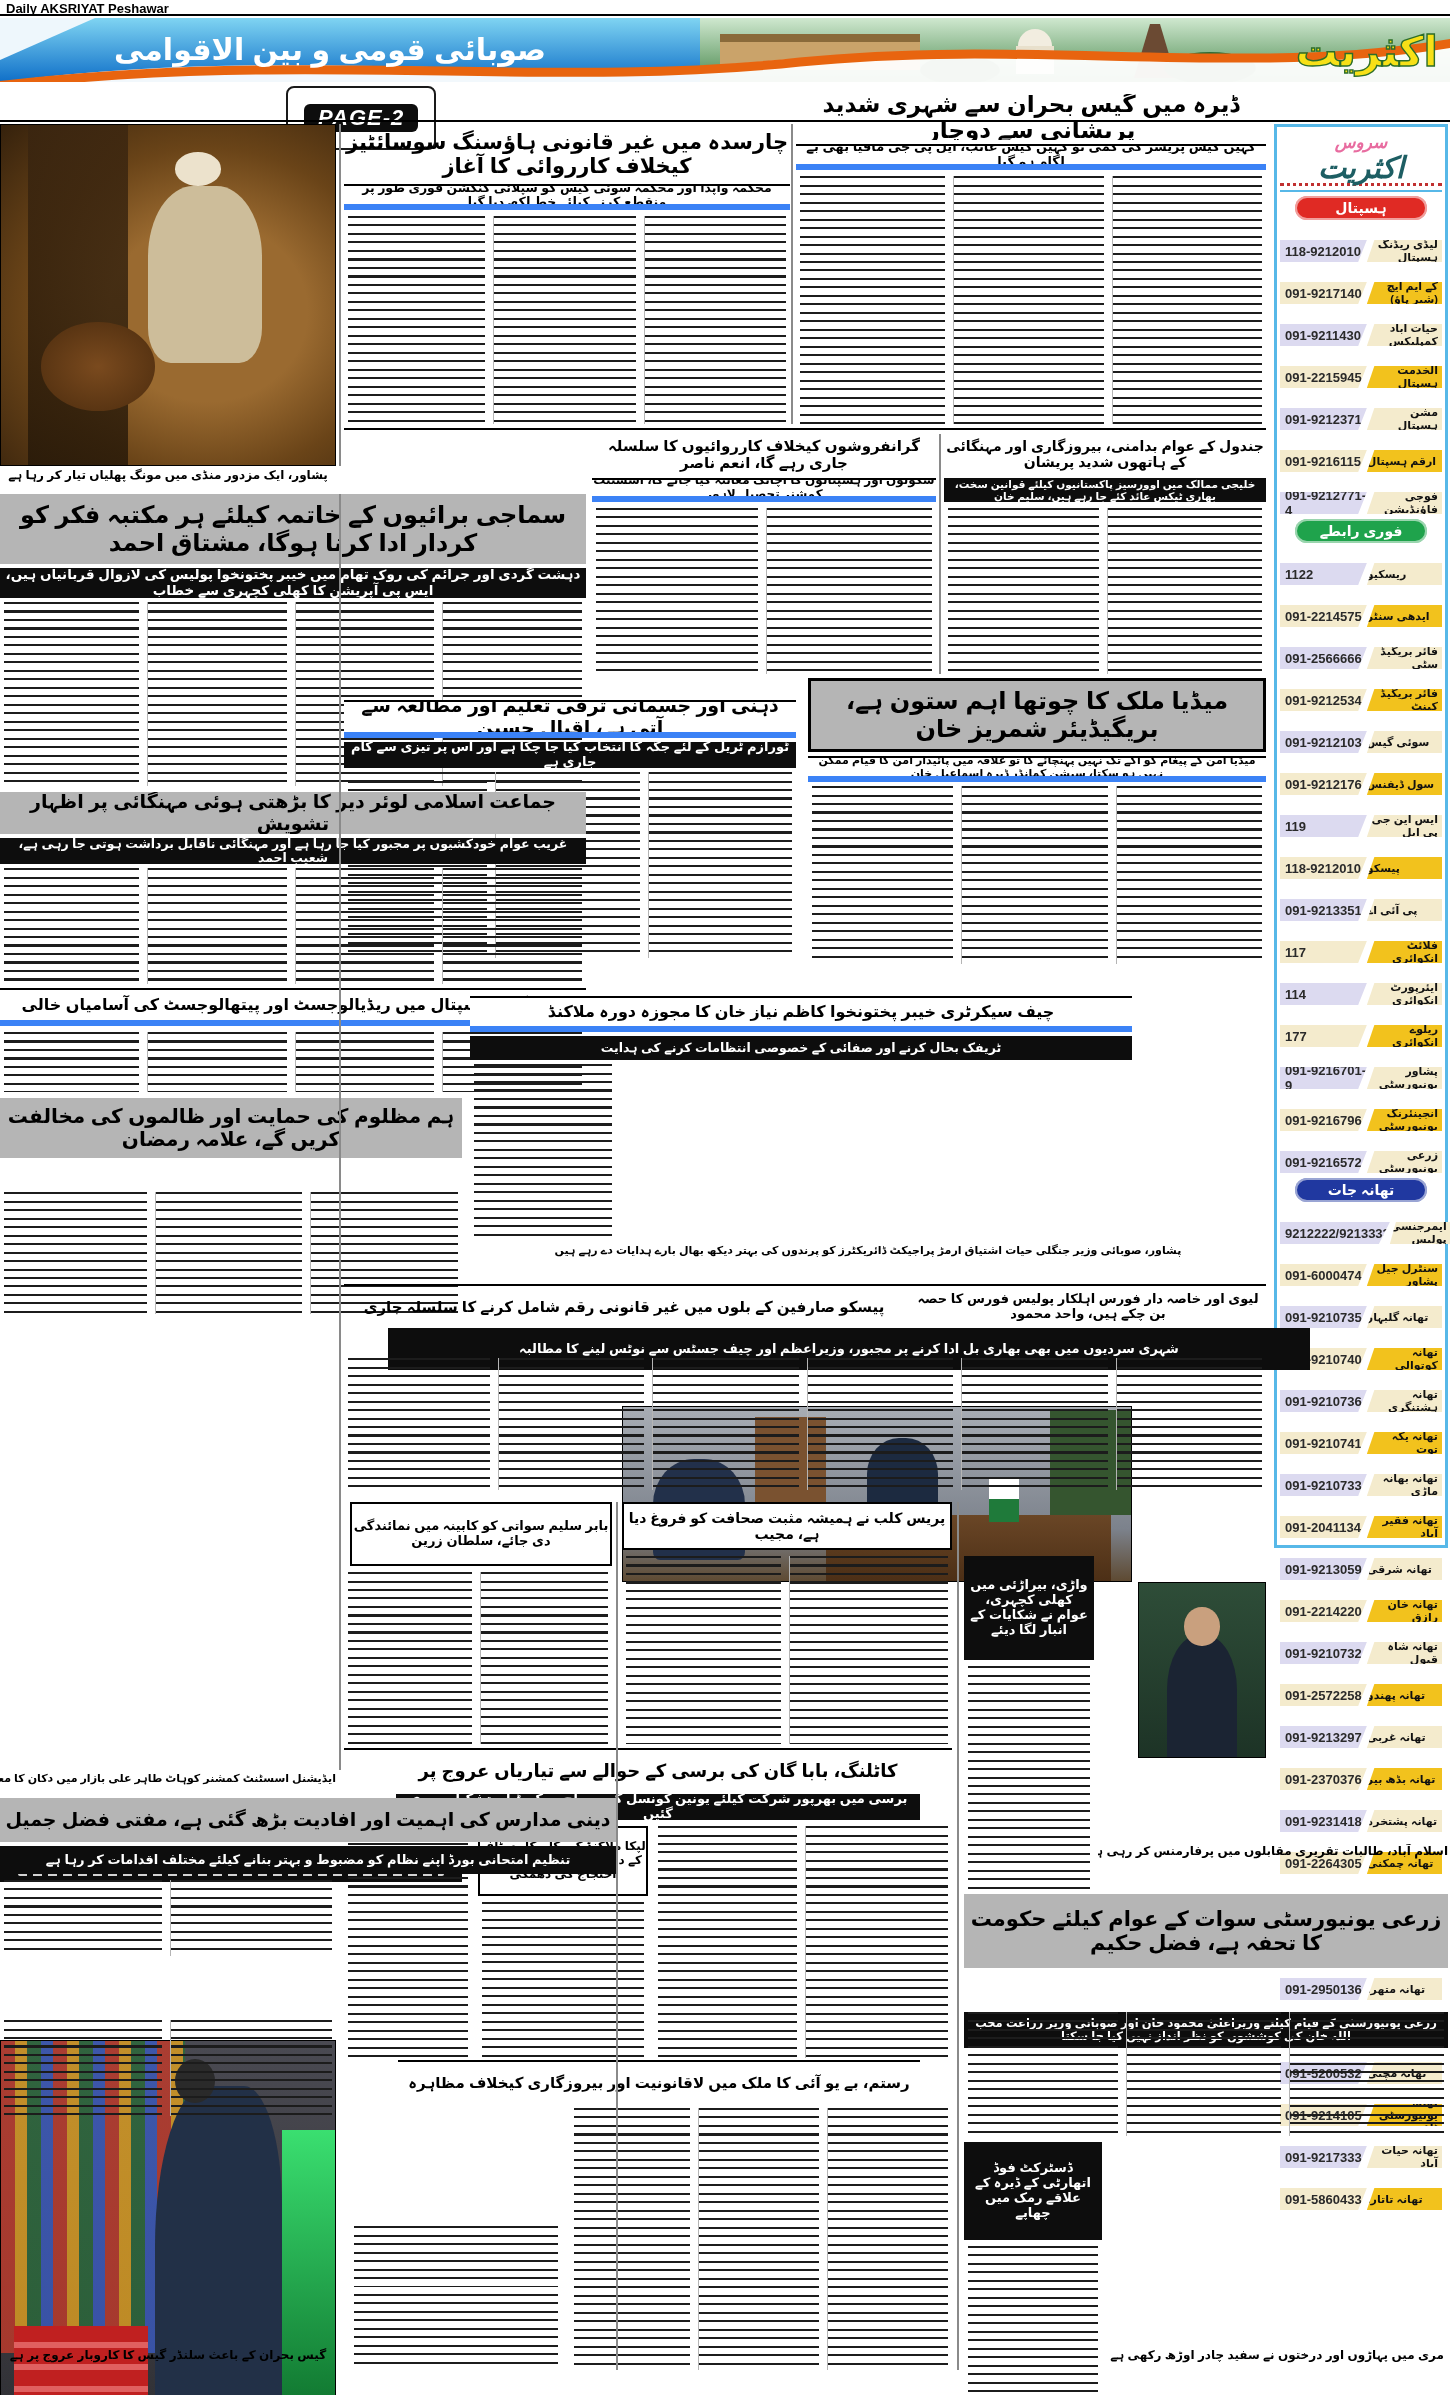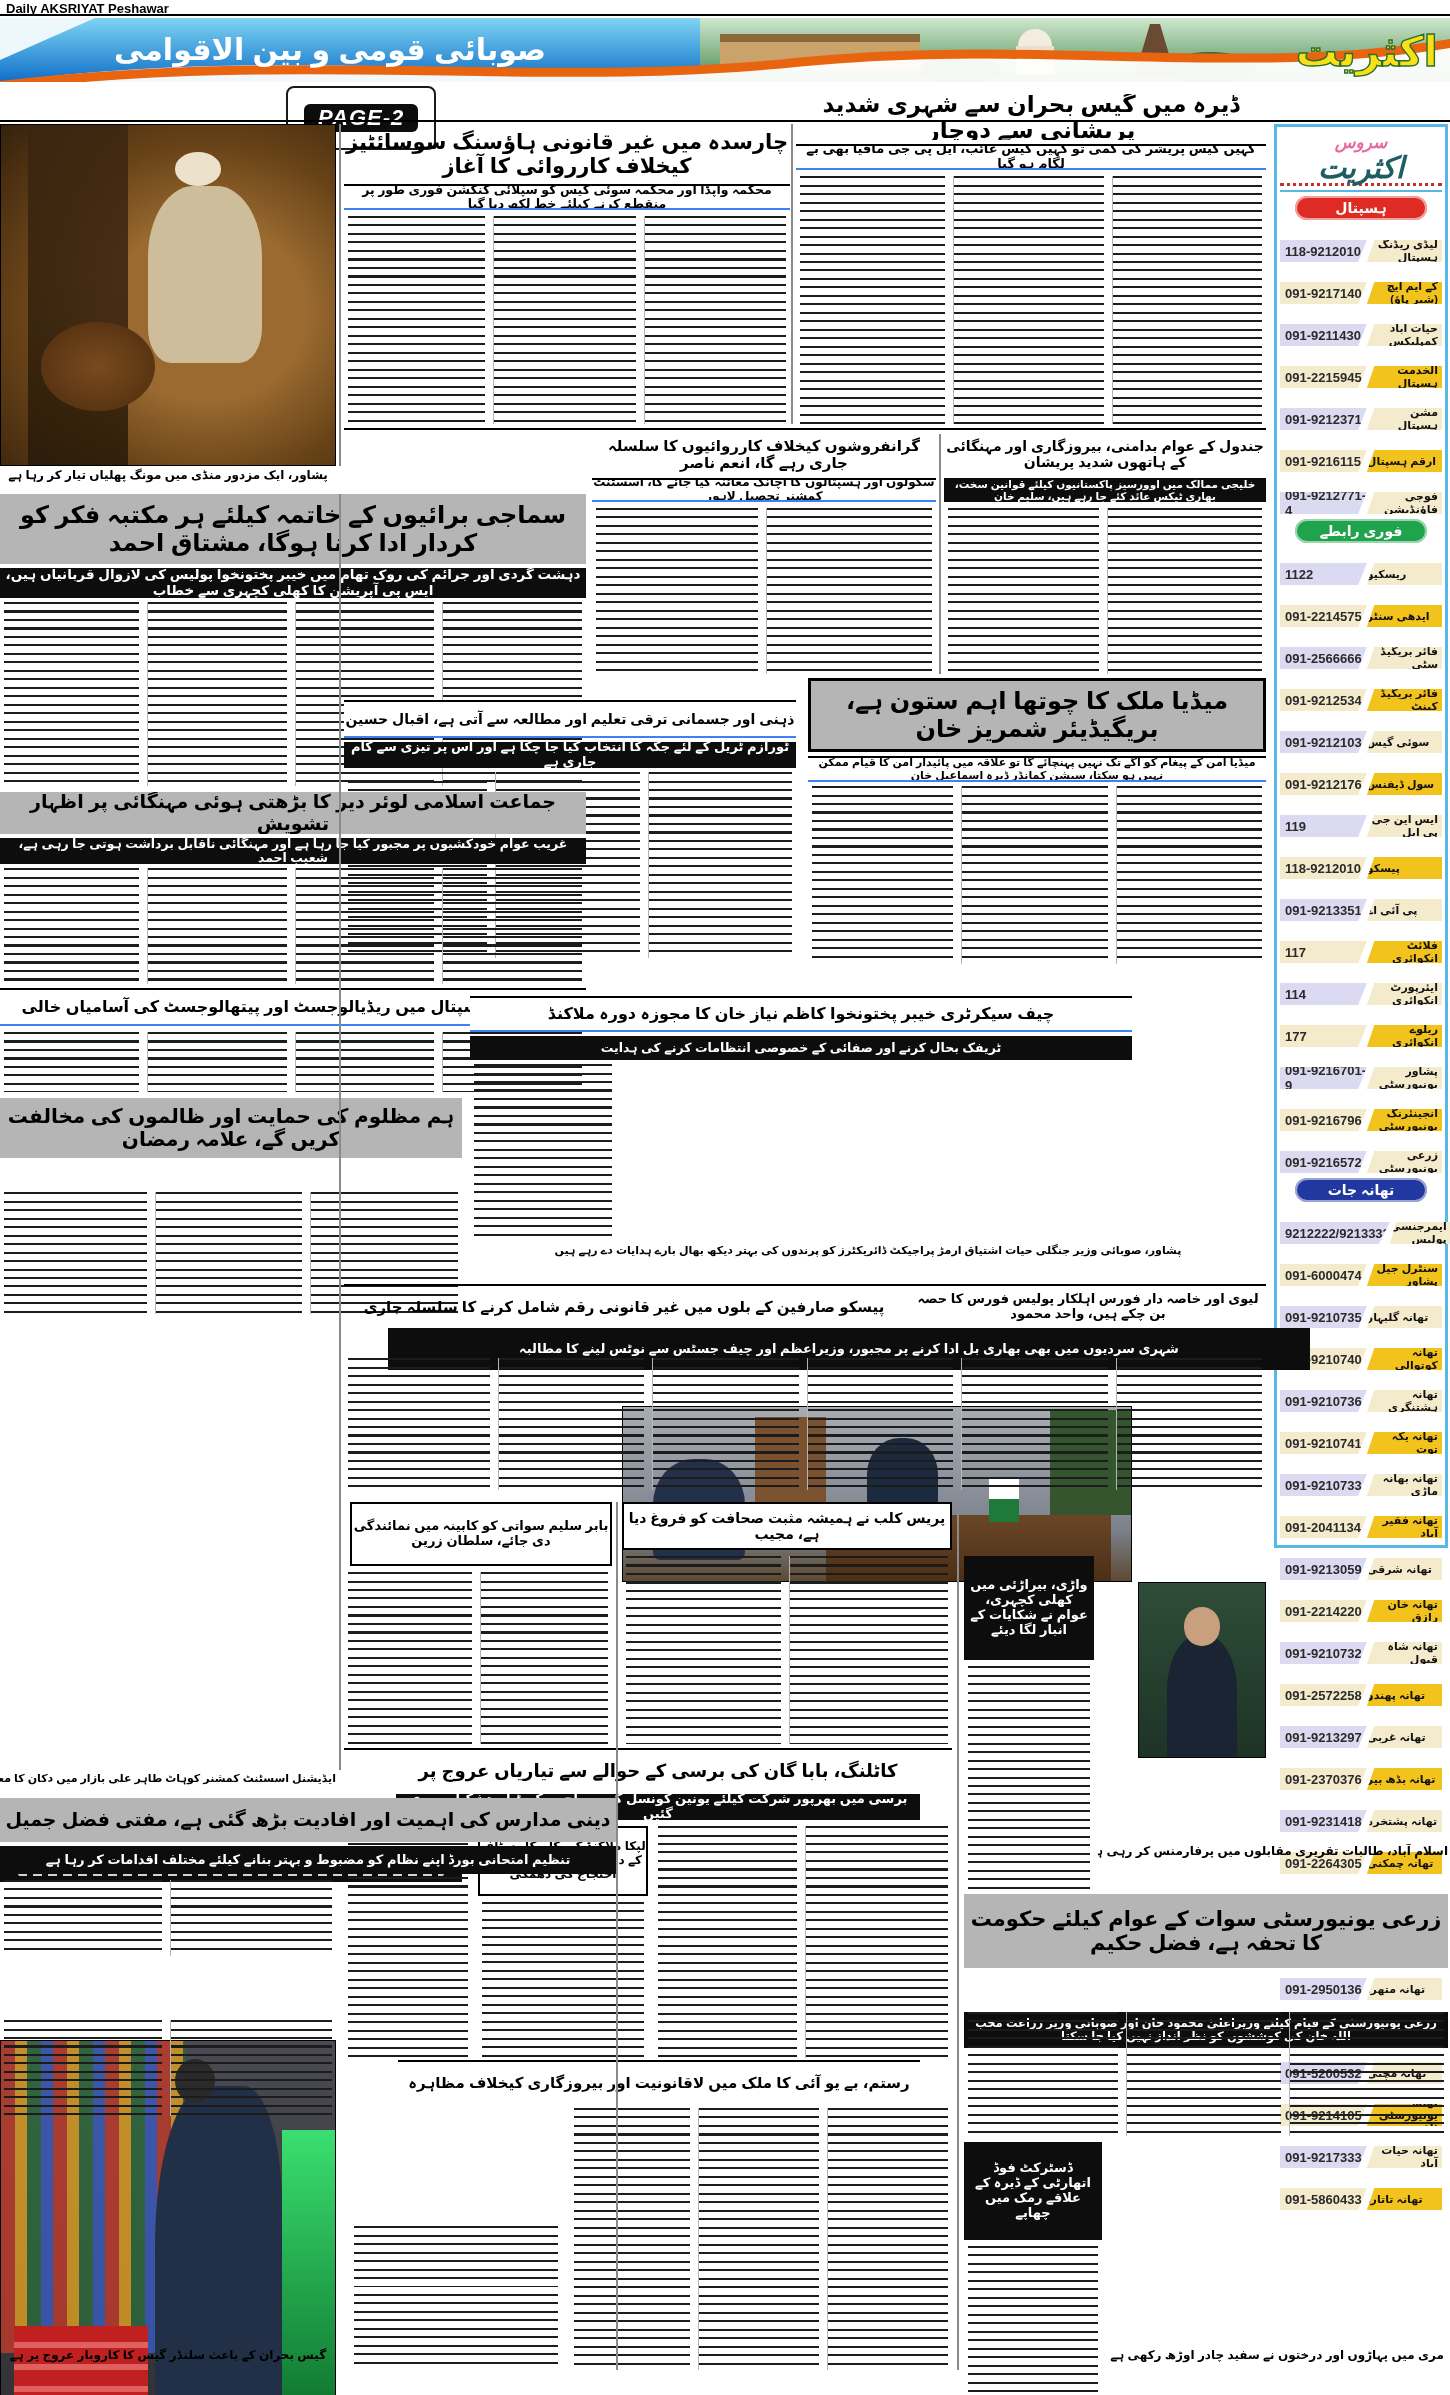--- a/index.html
+++ b/index.html
@@ -5,21 +5,21 @@
   html,body{margin:0;padding:0;background:#e9e9e9;}
   #page{position:relative;width:1450px;height:2395px;background:#ffffff;overflow:hidden;
         font-family:"Liberation Sans","DejaVu Sans",sans-serif;}
   .abs{position:absolute;box-sizing:border-box;}
   .rtl{direction:rtl;}
   
   .hl{display:flex;align-items:center;justify-content:center;text-align:center;font-weight:bold;color:#000;overflow:hidden;line-height:1.15;}
   .hl-grey{background:#b5b5b5;}
   .hl-greybox{background:#b5b5b5;border:3px solid #000;}
   .hl-black{background:#0d0d0d;color:#fff;}
-  .hl-plain{background:#fff;border-top:2px solid #000;border-bottom:2px solid #3b82f6;}
+  .hl-plain{background:#fff;border-top:2px solid #000;border-bottom:6px solid #3b82f6;}
   .hl-box{background:#fff;border:2px solid #000;flex-direction:column;}
   
   .squig{background:#0d0d0d;position:relative;overflow:hidden;}
   .squig::after{content:"";position:absolute;inset:25% 4%;background:repeating-linear-gradient(90deg,#f5f5f5 0 9px,transparent 9px 15px);opacity:.85;border-radius:2px;}
   
   .body{display:flex;flex-direction:row-reverse;overflow:hidden;}
   .body .ut{flex:1;margin:0 4px;background:repeating-linear-gradient(to bottom,#1c1c1c 0 2px,transparent 2px 8.5px);}
   .body .ut:not(:last-child){border-left:1px solid #b5b5b5;padding-left:4px;}
   
   .cap{font-weight:bold;font-size:12px;text-align:center;color:#000;overflow:hidden;white-space:nowrap;}
@@ -330,21 +330,21 @@
 
   <div class="abs hl hl-grey rtl" style="left:0;top:494px;width:586px;height:70px;font-size:24px;">سماجی برائیوں کے خاتمہ کیلئے ہر مکتبہ فکر کو کردار ادا کرنا ہوگا، مشتاق احمد</div>
   <div class="abs hl hl-black rtl" style="left:0;top:568px;width:586px;height:30px;font-size:13.5px;">دہشت گردی اور جرائم کی روک تھام میں خیبر پختونخوا پولیس کی لازوال قربانیاں ہیں، ایس پی آپریشن کا کھلی کچہری سے خطاب</div>
   <div class="abs body" style="left:0;top:602px;width:586px;height:184px;">
       <div class="ut"></div>
       <div class="ut"></div>
       <div class="ut"></div>
       <div class="ut"></div>
     </div>
 
-  <div class="abs hl hl-plain rtl" style="left:344px;top:700px;width:452px;height:38px;font-size:14px;">ذہنی اور جسمانی ترقی تعلیم اور مطالعہ سے آتی ہے، اقبال حسین</div>
+  <div class="abs hl hl-plain rtl" style="left:344px;top:700px;width:452px;height:38px;font-size:19px;">ذہنی اور جسمانی ترقی تعلیم اور مطالعہ سے آتی ہے، اقبال حسین</div>
   <div class="abs hl hl-black rtl" style="left:344px;top:742px;width:452px;height:26px;font-size:13px;">ٹورازم ٹریل کے لئے جگہ کا انتخاب کیا جا چکا ہے اور اس پر تیزی سے کام جاری ہے</div>
   <div class="abs body" style="left:344px;top:772px;width:452px;height:186px;">
       <div class="ut"></div>
       <div class="ut"></div>
       <div class="ut"></div>
     </div>
 
   <div class="abs hl hl-greybox rtl" style="left:808px;top:678px;width:458px;height:74px;font-size:24px;">میڈیا ملک کا چوتھا اہم ستون ہے، بریگیڈیئر شمریز خان</div>
   <div class="abs hl hl-plain rtl" style="left:808px;top:756px;width:458px;height:26px;font-size:11px;">میڈیا امن کے پیغام کو آگے تک نہیں پہنچائے گا تو علاقہ میں پائیدار امن کا قیام ممکن نہیں ہو سکتا، سیشن کمانڈر ڈیرہ اسماعیل خان</div>
   <div class="abs body" style="left:808px;top:786px;width:458px;height:178px;">

